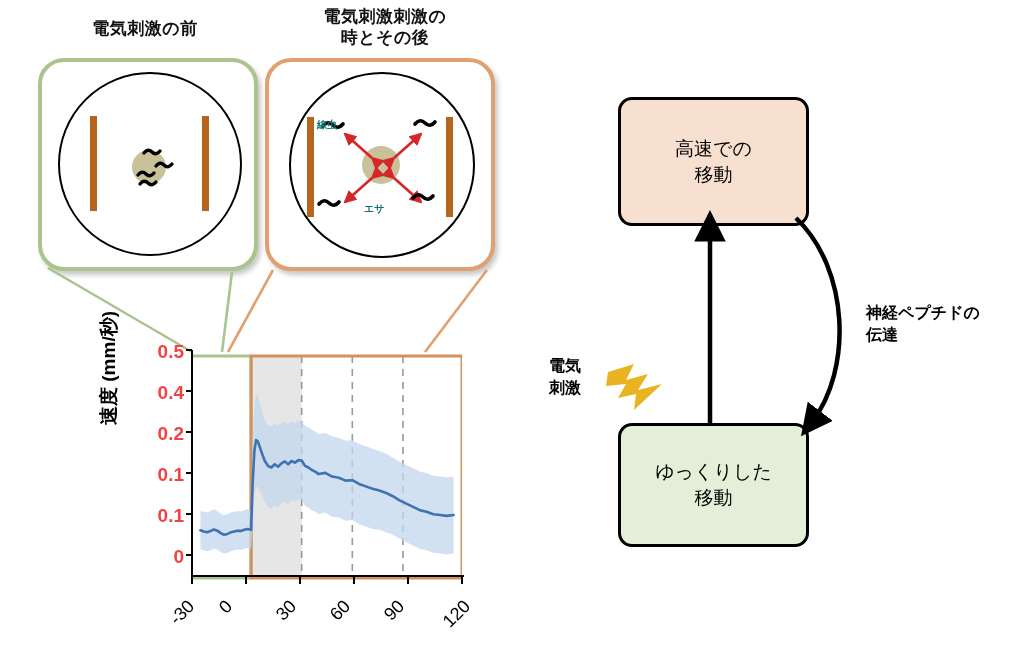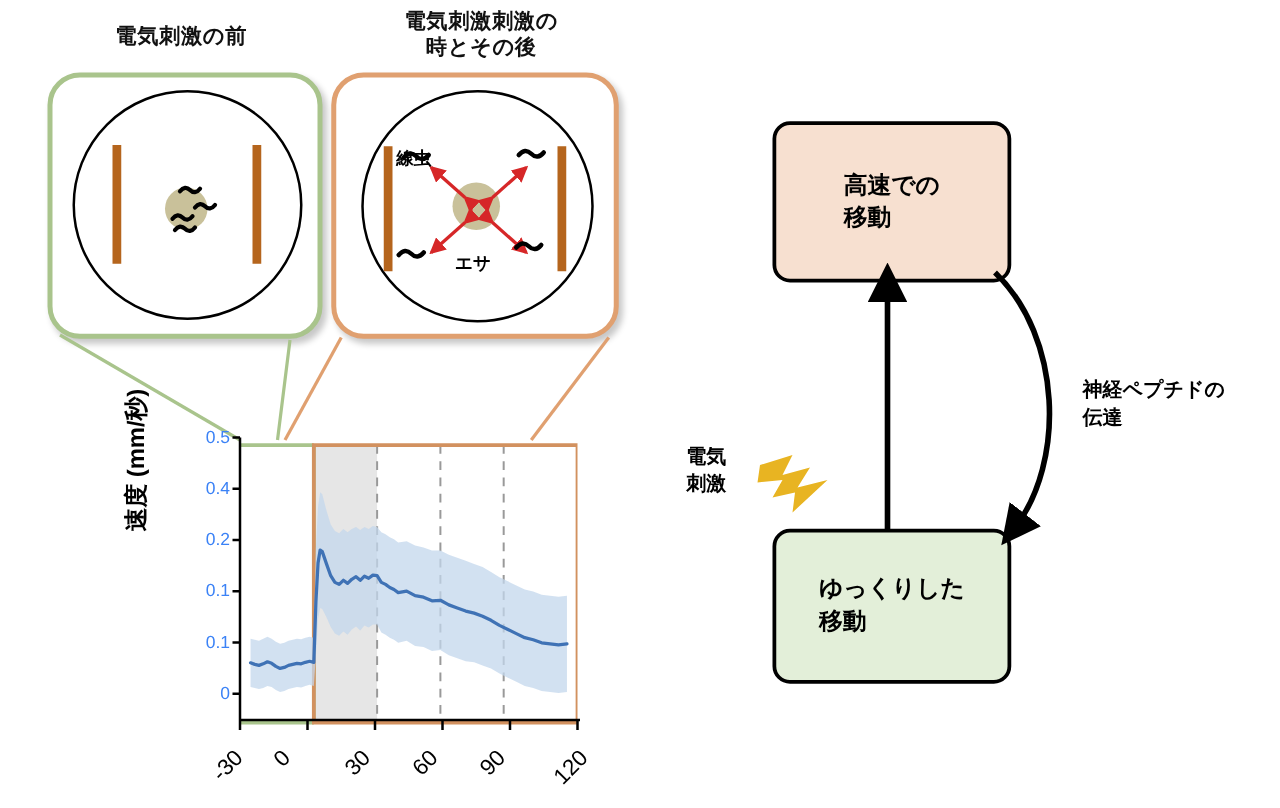--- a/index.html
+++ b/index.html
@@ -21,41 +21,41 @@
     position:absolute;border-radius:26px;background:#fff;
     box-shadow:3px 4px 5px rgba(0,0,0,.22);
   }
   .dish-card.green{border:4px solid #a9c48c;}
   .dish-card.orange{border:4px solid #e0a070;}
   .dish-circle{
     position:absolute;border:2px solid #000;border-radius:50%;background:#fff;
   }
   .electrode{position:absolute;background:#b5651d;}
   .food{position:absolute;border-radius:50%;background:#c9c19a;}
-  .lbl{position:absolute;font-size:14px;font-weight:700;color:#000000;white-space:nowrap;}
+  .lbl{position:absolute;font-size:10px;font-weight:700;color:#0f766e;white-space:nowrap;}
 
   
   #chart-wrap{position:absolute;left:100px;top:330px;width:380px;height:300px;}
   .axis-ylabel{
     position:absolute;left:-4px;top:118px;width:160px;
     transform:rotate(-90deg);transform-origin:left top;
     font-size:19px;font-weight:700;color:#000;text-align:center;
   }
-  .ytick{position:absolute;font-size:14px;font-weight:400;color:#3b82f6;text-align:right;width:46px;}
+  .ytick{position:absolute;font-size:19px;font-weight:700;color:#ef4444;text-align:right;width:46px;}
   .xtick{
     position:absolute;font-size:18px;color:#000;
     transform:rotate(-45deg);transform-origin:right top;white-space:nowrap;
   }
   .axis-xlabel{position:absolute;font-size:18px;font-weight:700;color:#000;text-align:center;width:260px;}
 
   
   .flow-box{
     position:absolute;border:3px solid #000;border-radius:14px;
-    display:flex;align-items:center;justify-content:center;
-    font-size:19px;font-weight:700;color:#000;line-height:1.35;
+    display:flex;align-items:center;justify-content:center;text-align:center;
+    font-size:19px;font-weight:400;color:#000;line-height:1.35;
   }
   .flow-box.fast{background:#f7e0d0;}
   .flow-box.slow{background:#e3efd9;}
   .flow-lbl{position:absolute;font-size:16px;font-weight:700;color:#000;line-height:1.35;text-align:left;}
   .flow-lbl.right{text-align:left;}
 </style>
 </head>
 <body>
 
 <div class="abs panel-title" style="left:50px;top:18px;width:190px;">

